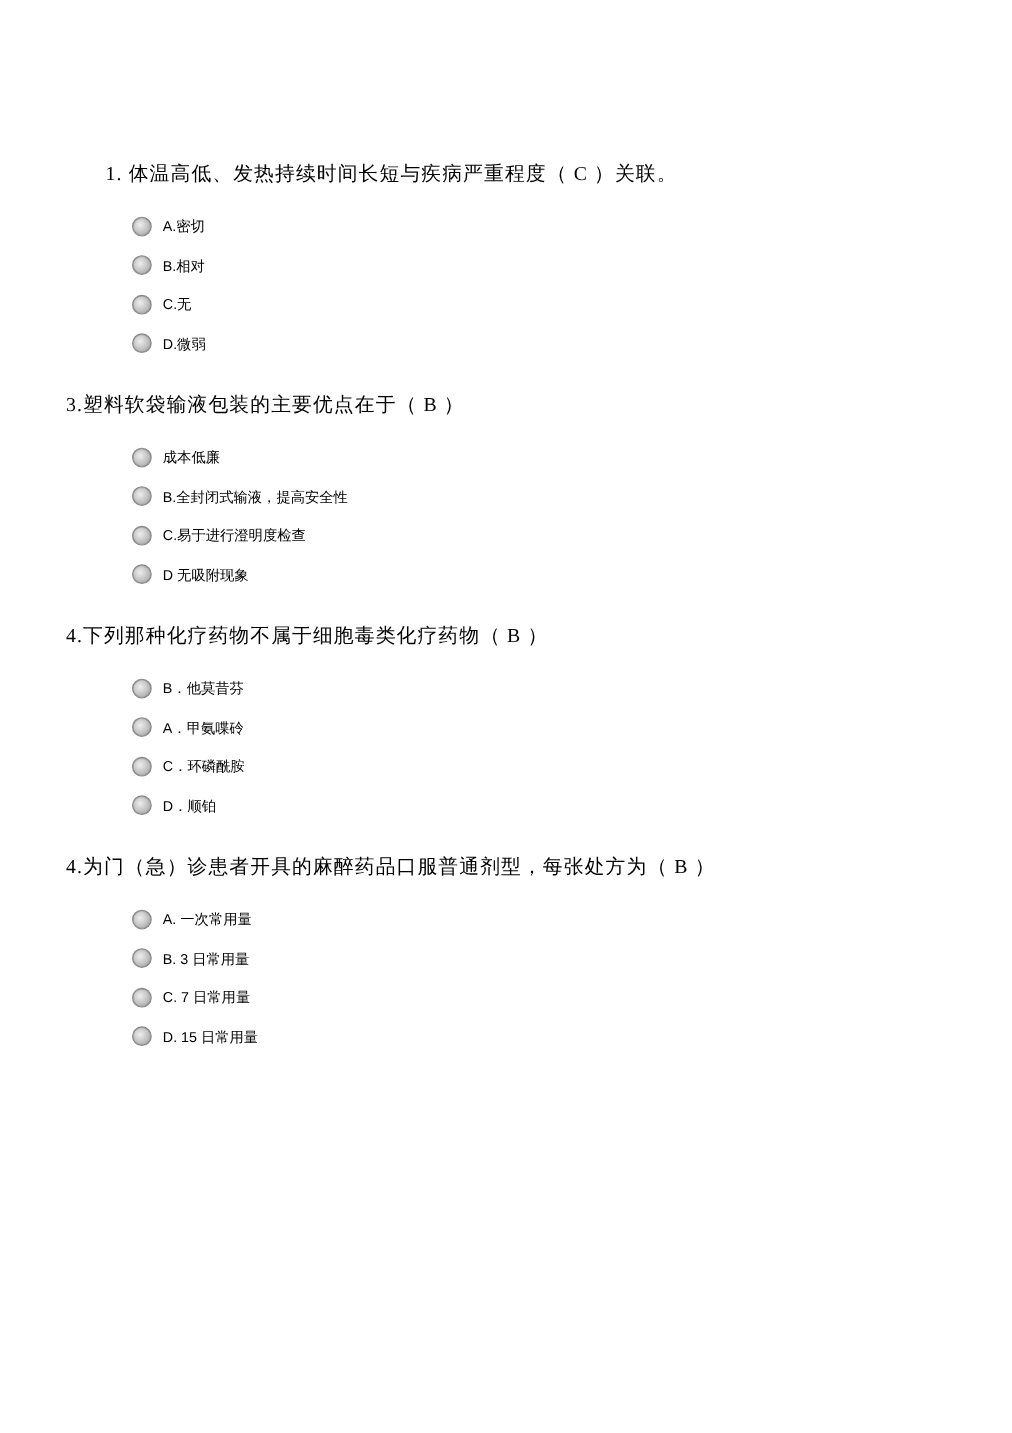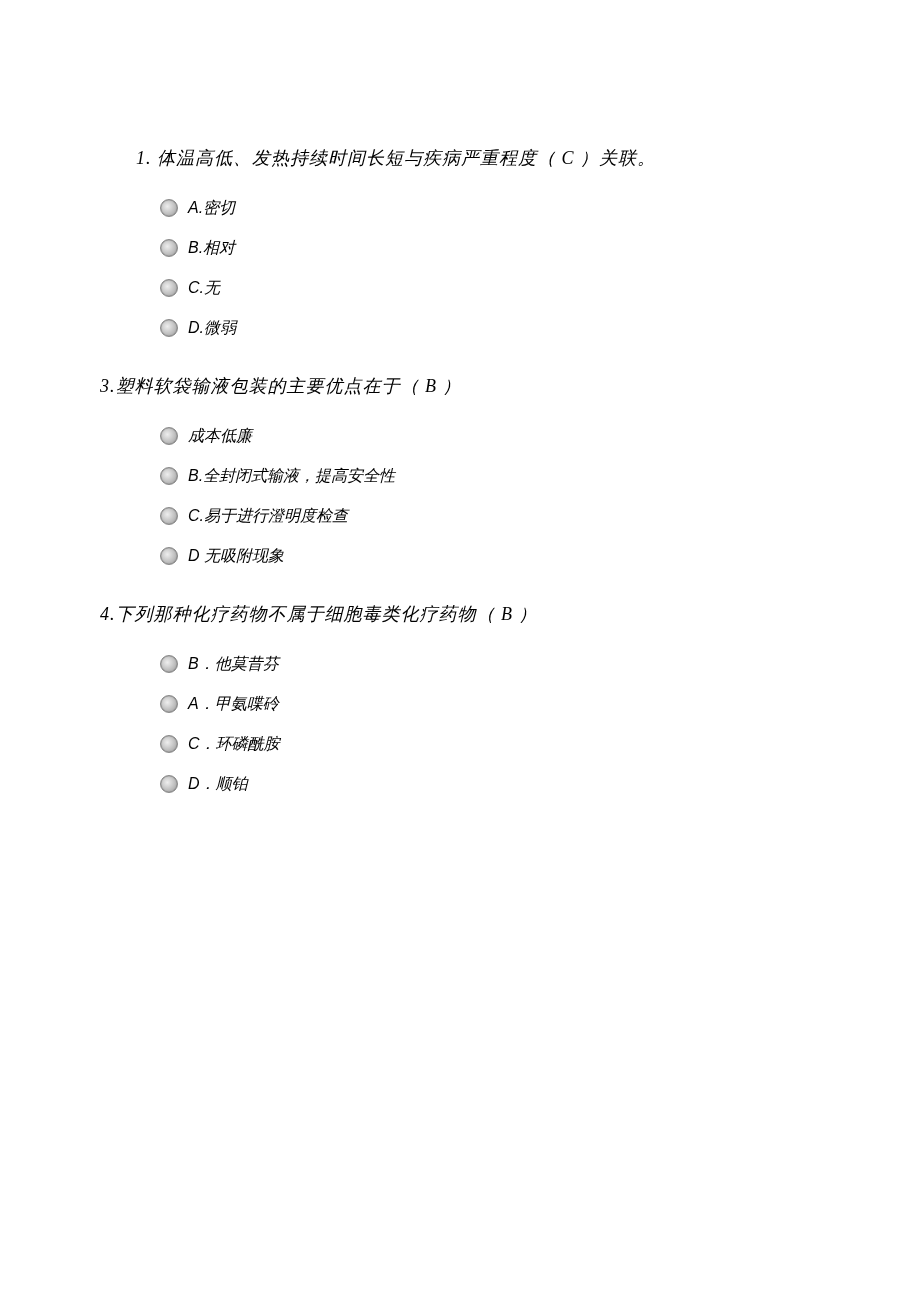--- a/index.html
+++ b/index.html
@@ -3,25 +3,24 @@
 <meta charset="utf-8">
 <style>
   body {
     margin: 0;
     padding: 0;
     background: #ffffff;
     font-family: "SimSun", "宋体", serif;
     width: 920px;
   }
   .page {
-    padding: 140px 100px 60px 100px;
+    padding: 140px 100px 60px 60px;
     font-size: 18px;
     color: #000;
     line-height: 1.5;
-    font-style: italic;
   }
   .question {
     margin-bottom: 28px;
   }
   .q-text {
     margin-bottom: 20px;
     line-height: 2;
     letter-spacing: 1px;
   }
   .q-text.first {
@@ -38,21 +37,21 @@
     height: 16px;
     border: 1px solid #888;
     border-radius: 50%;
     background: radial-gradient(circle at 40% 40%, #eee 0%, #bbb 60%, #999 100%);
     box-shadow: inset 0 0 1px #555;
     margin-right: 10px;
     flex-shrink: 0;
   }
   .opt-text {
     font-family: Arial, "SimSun", sans-serif;
-    font-size: 16px;
+    font-size: 13px;
   }
 </style>
 </head>
 <body>
 
 <div class="page">
 
   <div class="question">
     <div class="q-text first">1. 体温高低、发热持续时间长短与疾病严重程度（ C ）关联。</div>
     <div class="option">
@@ -106,15 +105,34 @@
     <div class="option">
       <span class="radio-icon"></span>
       <span class="opt-text">C．环磷酰胺</span>
     </div>
     <div class="option">
       <span class="radio-icon"></span>
       <span class="opt-text">D．顺铂</span>
     </div>
   </div>
 
+  <div class="question">
+    <div class="q-text">4.为门（急）诊患者开具的麻醉药品口服普通剂型，每张处方为（    B   ）</div>
+    <div class="option">
+      <span class="radio-icon"></span>
+      <span class="opt-text">A. 一次常用量</span>
+    </div>
+    <div class="option">
+      <span class="radio-icon"></span>
+      <span class="opt-text">B. 3 日常用量</span>
+    </div>
+    <div class="option">
+      <span class="radio-icon"></span>
+      <span class="opt-text">C. 7 日常用量</span>
+    </div>
+    <div class="option">
+      <span class="radio-icon"></span>
+      <span class="opt-text">D. 15 日常用量</span>
+    </div>
+  </div>
 
 
 </div>
 
 </body></html>

